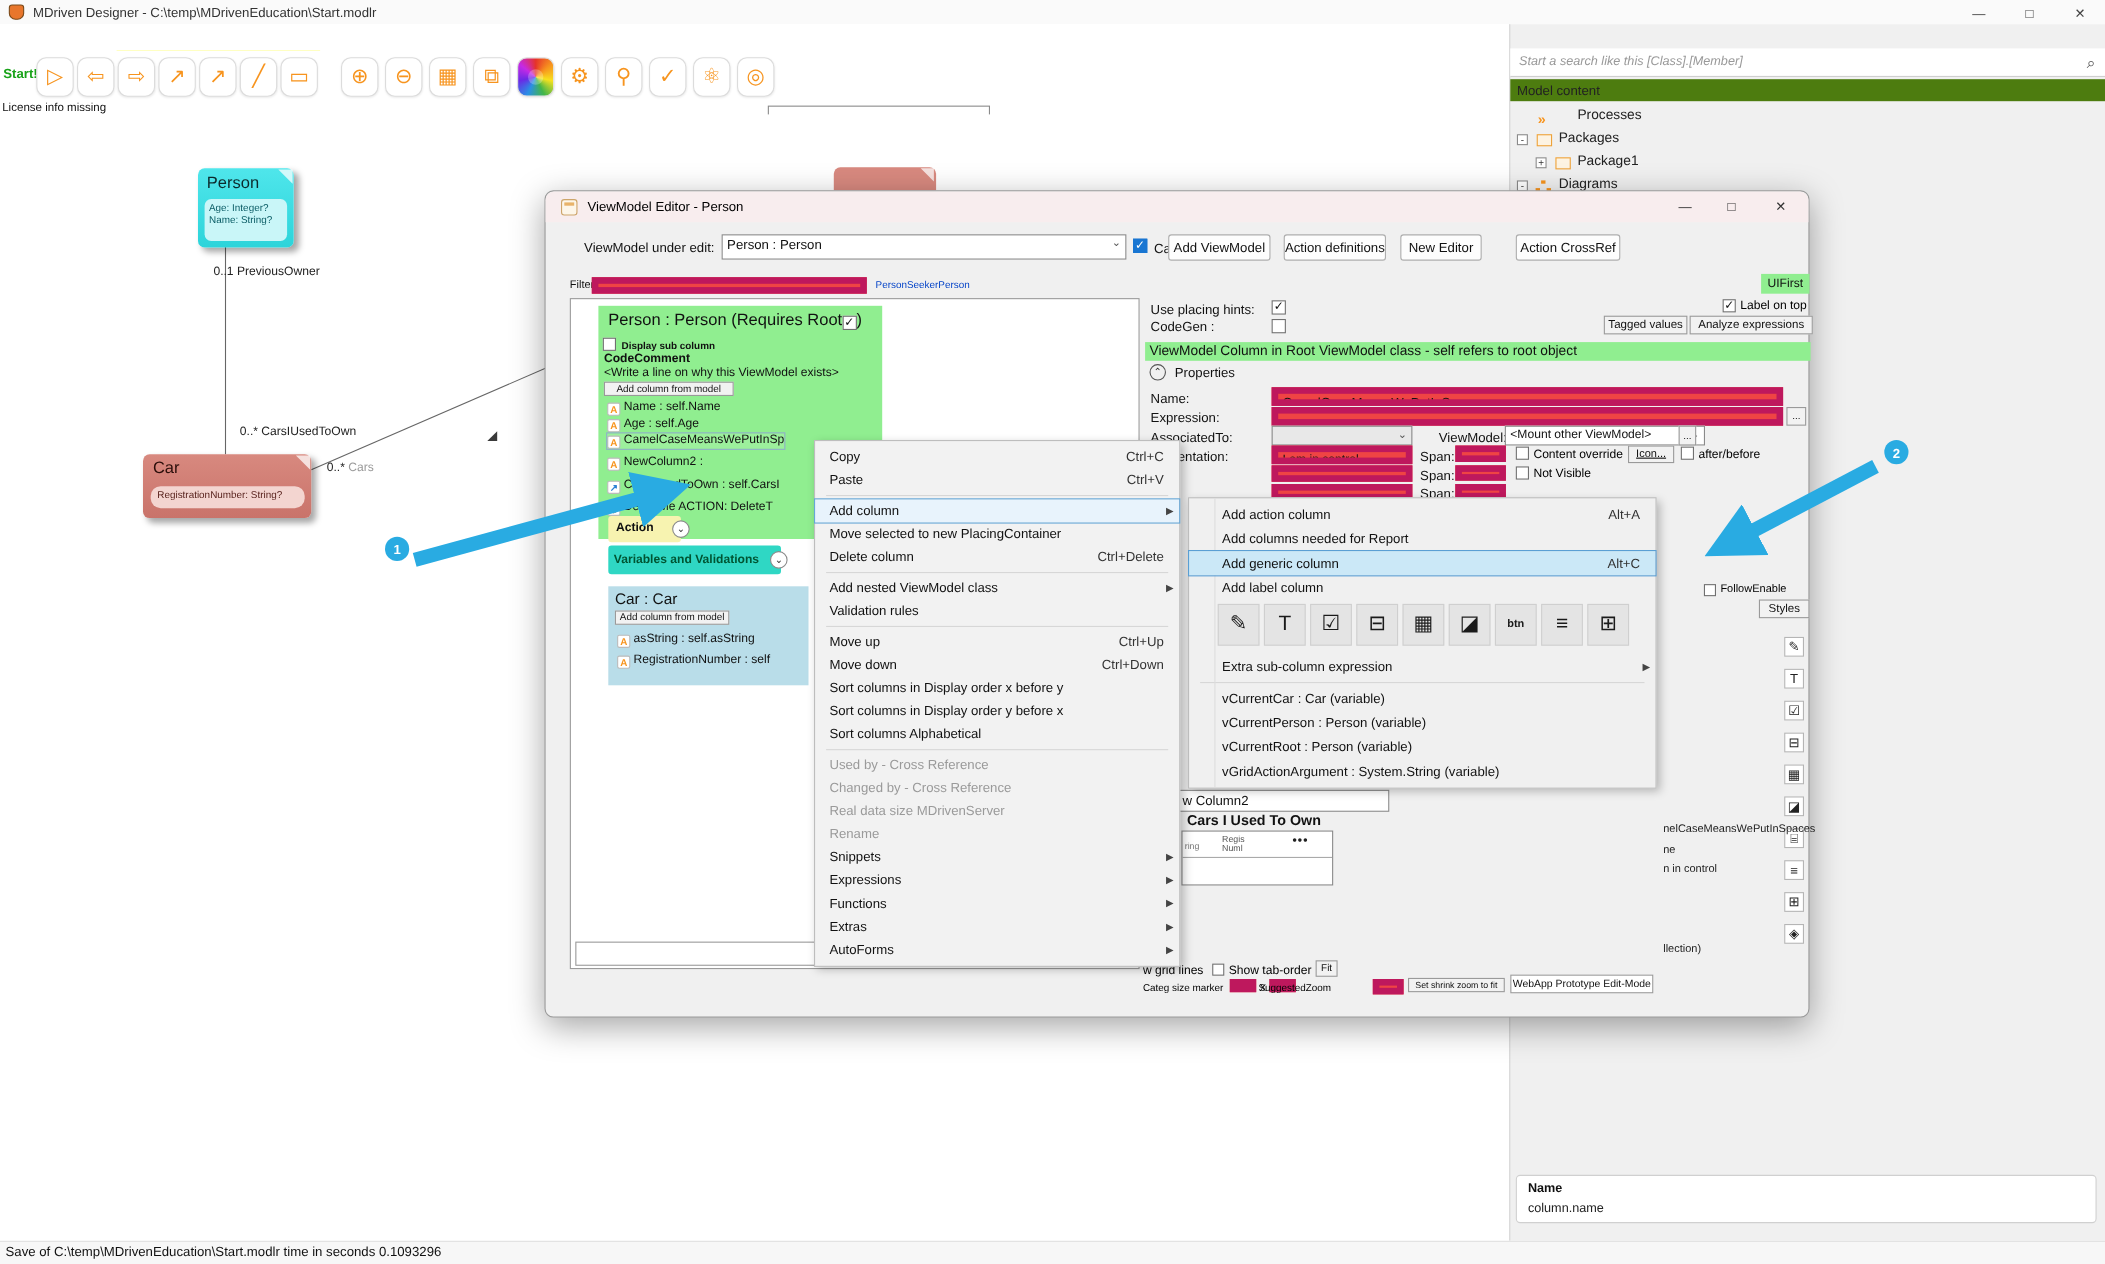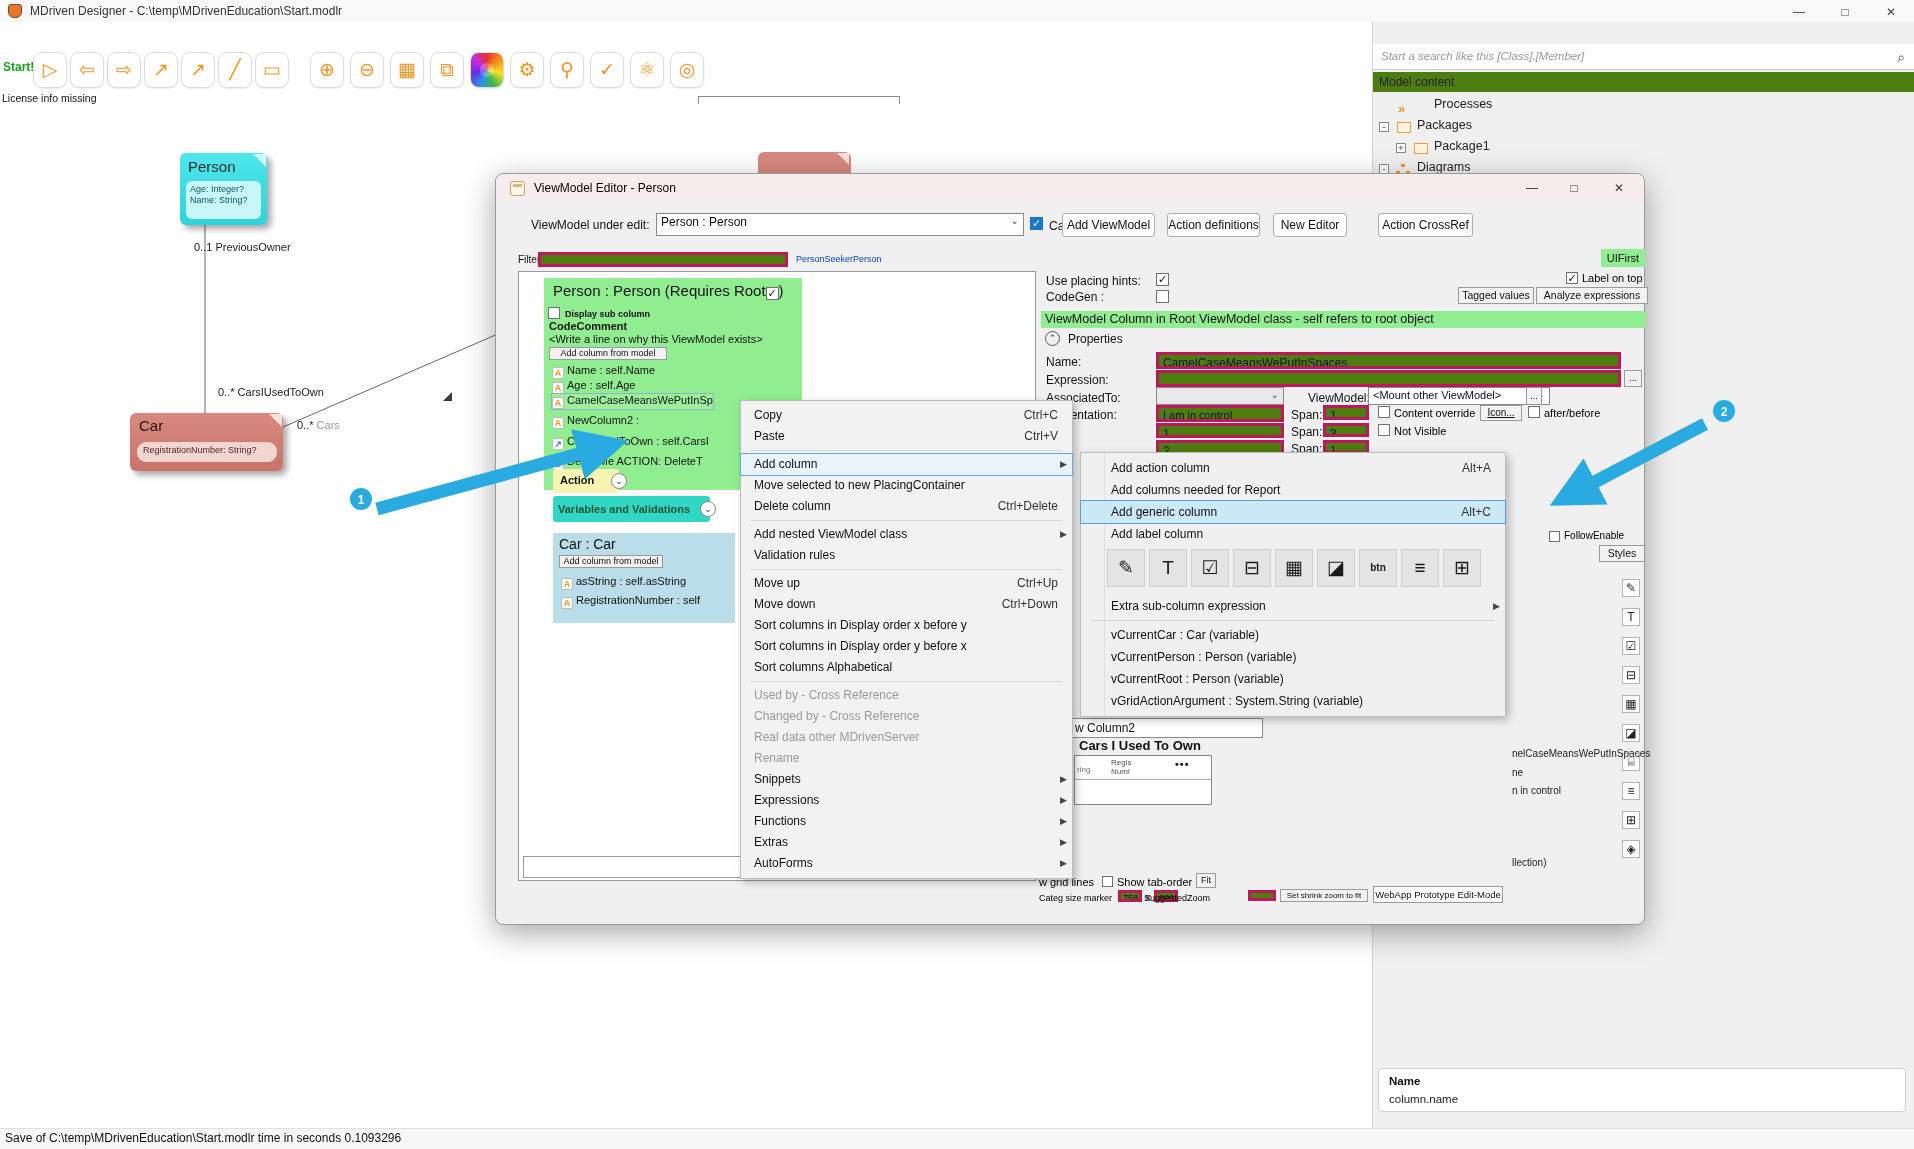--- a/index.html
+++ b/index.html
@@ -56,21 +56,21 @@
   #panel-name-card .n2 { position:absolute; left:10px; top:24px; font-size:11.5px; color:#222; }
   
   #dialog { left:495px; top:173px; width:1150px; height:752px; background:#f0f0f0; border:1px solid #9a9a9a; border-radius:8px; box-shadow:0 8px 30px rgba(0,0,0,.35); z-index:10; }
   #dlg-titlebar { left:0; top:0; width:1148px; height:28px; background:#f8edee; border-radius:8px 8px 0 0; }
   #dlg-icon { left:14px; top:7px; width:15px; height:15px; background:#fdf6e9; border:1px solid #cda56a; border-radius:3px; }
   #dlg-icon::after{ content:""; position:absolute; left:2px; top:2px; width:9px; height:3px; background:#e8b36a; }
   #dlg-title { left:38px; top:7px; font-size:12px; color:#000000; }
   .dlg-winbtn { top:4px; width:30px; height:20px; text-align:center; line-height:20px; font-size:12px; color:#333; }
   .lbl { font-size:12px; color:#111; white-space:nowrap; }
   .lbl-sm { font-size:10px; color:#111; white-space:nowrap; }
-  .input { background:#4d7c0f; border:3px solid #be185d; font-size:12px; color:#111; padding:1px 4px; white-space:nowrap; overflow:hidden; }
+  .input { background:#ef4444; border:6px solid #be185d; font-size:12px; color:#111; padding:1px 4px; white-space:nowrap; overflow:hidden; }
   .btn { background:#fdfdfd; border:1px solid #adadad; border-radius:3px; font-size:12px; color:#111; text-align:center; }
   .btn-sm { background:#f2f2f2; border:1px solid #9a9a9a; font-size:9px; color:#111; text-align:center; white-space:nowrap; overflow:hidden; }
   .cb { background:#fff; border:1px solid #707070; width:13px; height:13px; font-size:11px; line-height:11px; text-align:center; color:#111; }
   .cb.checked::after { content:"✓"; }
   .cb.blue { background:#1976d2; border-color:#1976d2; color:#fff; }
   .cb.blue::after { content:"✓"; }
   .combo { background:#fff; border:1px solid #8a8a8a; font-size:12px; color:#111; padding:1px 16px 1px 4px; white-space:nowrap; overflow:hidden; }
   .combo .chev { position:absolute; right:4px; top:1px; color:#555; font-size:10px; }
   .link { font-size:9px; color:#0645c8; white-space:nowrap; }
   #dlg-panel { left:22px; top:97px; width:518px; height:610px; background:#fff; border:1px solid #9a9a9a; }
@@ -375,21 +375,21 @@
     <div class="mi">Validation rules</div>
     <div class="msep"></div>
     <div class="mi">Move up<div class="sc">Ctrl+Up</div></div>
     <div class="mi">Move down<div class="sc">Ctrl+Down</div></div>
     <div class="mi">Sort columns in Display order x before y</div>
     <div class="mi">Sort columns in Display order y before x</div>
     <div class="mi">Sort columns Alphabetical</div>
     <div class="msep"></div>
     <div class="mi disabled">Used by - Cross Reference</div>
     <div class="mi disabled">Changed by - Cross Reference</div>
-    <div class="mi disabled">Real data other MDrivenServer</div>
+    <div class="mi disabled">Real data size MDrivenServer</div>
     <div class="mi disabled">Rename</div>
     <div class="mi">Snippets<div class="sub">▶</div></div>
     <div class="mi">Expressions<div class="sub">▶</div></div>
     <div class="mi">Functions<div class="sub">▶</div></div>
     <div class="mi">Extras<div class="sub">▶</div></div>
     <div class="mi">AutoForms<div class="sub">▶</div></div>
   </div>
 <div class="abs" id="sub-menu">
     <div class="gutter"></div>
     <div class="mi">Add action column<div class="sc">Alt+A</div></div>

